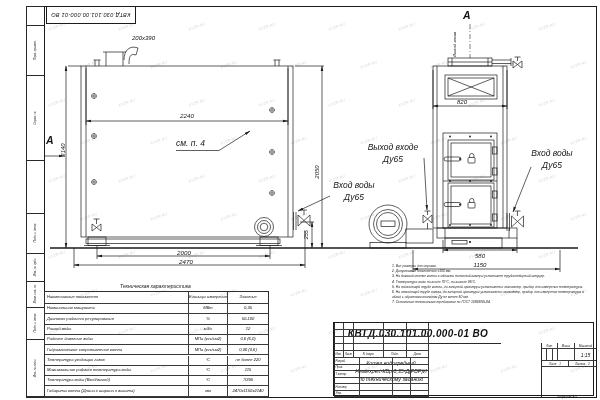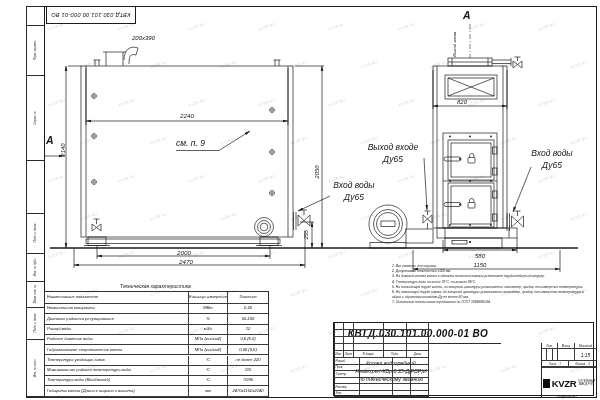--- a/index.html
+++ b/index.html
@@ -323,21 +323,21 @@
     </div>
   <div class="t ctr rotwrap" style="left:303px;top:168px;width:27px;height:8px;">
       <span class="rot90" style="font-size:6px;">2050</span>
     </div>
   <div class="t ctr rotwrap" style="left:296px;top:231px;width:22px;height:8px;">
       <span class="rot90" style="font-size:5.5px;">255</span>
     </div>
   <div class="t ctr" style="left:162px;top:249.5px;width:44px;font-size:6.2px;">2000</div>
   <div class="t ctr" style="left:164px;top:259px;width:44px;font-size:6.2px;">2470</div>
   <div class="t" style="left:46px;top:135px;font-size:10.5px;font-weight:bold;">А</div>
-  <div class="t" style="left:176px;top:139px;font-size:8.5px;">см. п. 9</div>
+  <div class="t" style="left:176px;top:139px;font-size:8.5px;">см. п. 4</div>
   <div class="t ctr" style="left:358px;top:143px;width:70px;font-size:8.5px;">Выход входе</div>
   <div class="t ctr" style="left:358px;top:155px;width:70px;font-size:8.5px;">Ду65</div>
   <div class="t ctr" style="left:323px;top:181px;width:62px;font-size:8.5px;">Вход воды</div>
   <div class="t ctr" style="left:323px;top:193px;width:62px;font-size:8.5px;">Ду65</div>
   <div class="t" style="left:463px;top:10px;font-size:10.5px;font-weight:bold;">А</div>
   <div class="t ctr rotwrap" style="left:434px;top:40px;width:44px;height:8px;">
       <span class="rot90" style="font-size:4.3px;">Выход газов</span>
     </div>
   <div class="t ctr" style="left:448px;top:98.5px;width:28px;font-size:6px;">820</div>
   <div class="t ctr" style="left:522px;top:149px;width:60px;font-size:8.5px;">Вход воды</div>
@@ -481,23 +481,15 @@
       <div class="gcell" style="left:16px;top:6px;width:17px;height:12px;"></div>
       <div class="gcell last" style="left:33px;top:6px;width:21px;height:12px;border-right:none;font-size:5px;">1:15</div>
       <div class="gcell" style="left:0;top:18px;width:27px;height:6px;gap:3px;">
         <span>Лист</span>
         <span>1</span>
       </div>
       <div class="gcell last" style="left:27px;top:18px;width:27px;height:6px;border-right:none;gap:3px;">
         <span>Листов</span>
         <span>2</span>
       </div>
-      <div id="logo-row">
-        <span id="logo-mark"></span>
-        <span id="logo-text">KVZR</span>
-        <span id="logo-sub">
-          <span>КОТЕЛЬНЫЙ</span>
-          <span>ЗАВОД РЭП</span>
-        </span>
-      </div>
     </div>
   </div>
 </div>
 
 </body></html>

